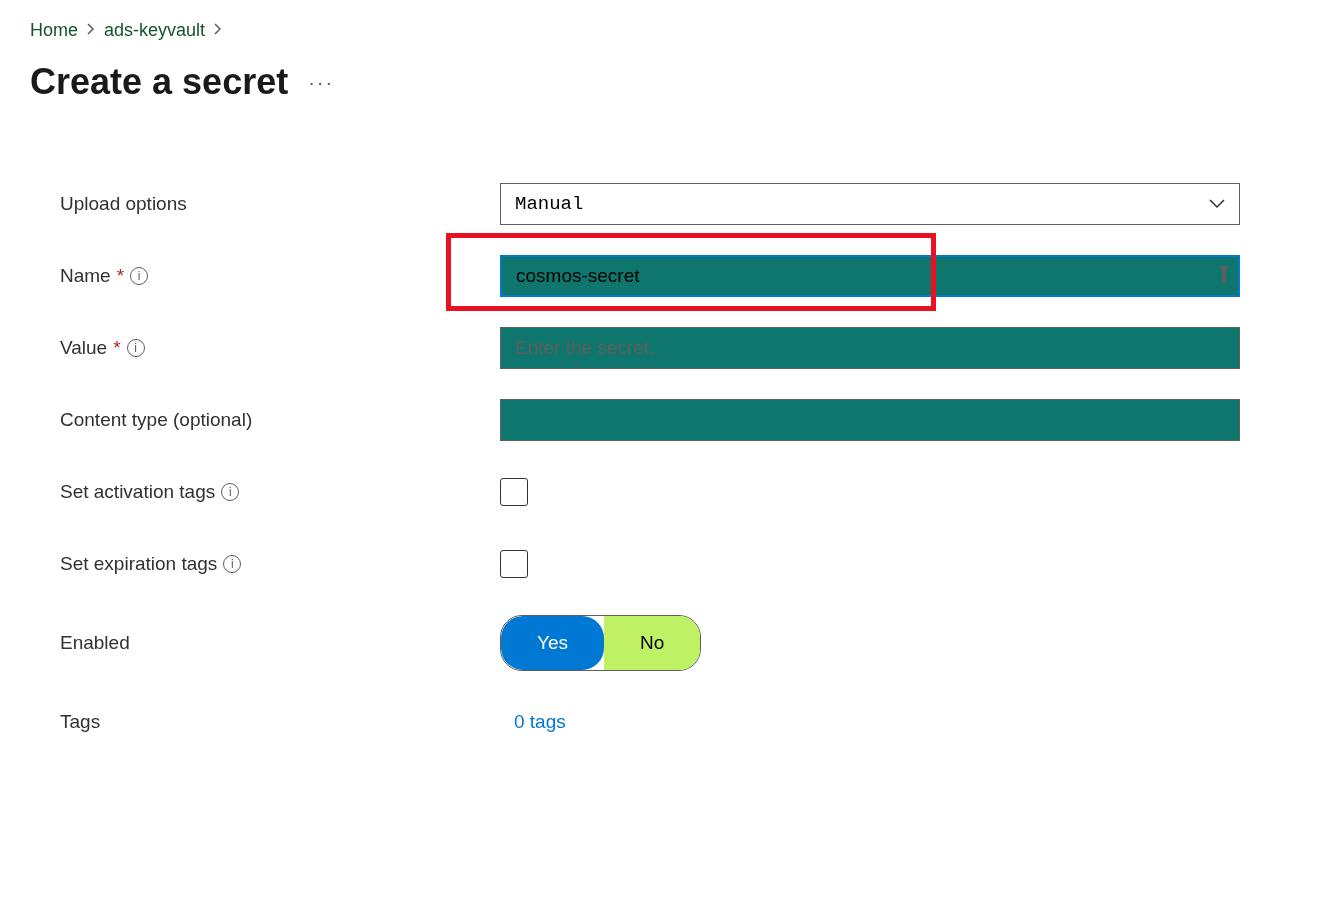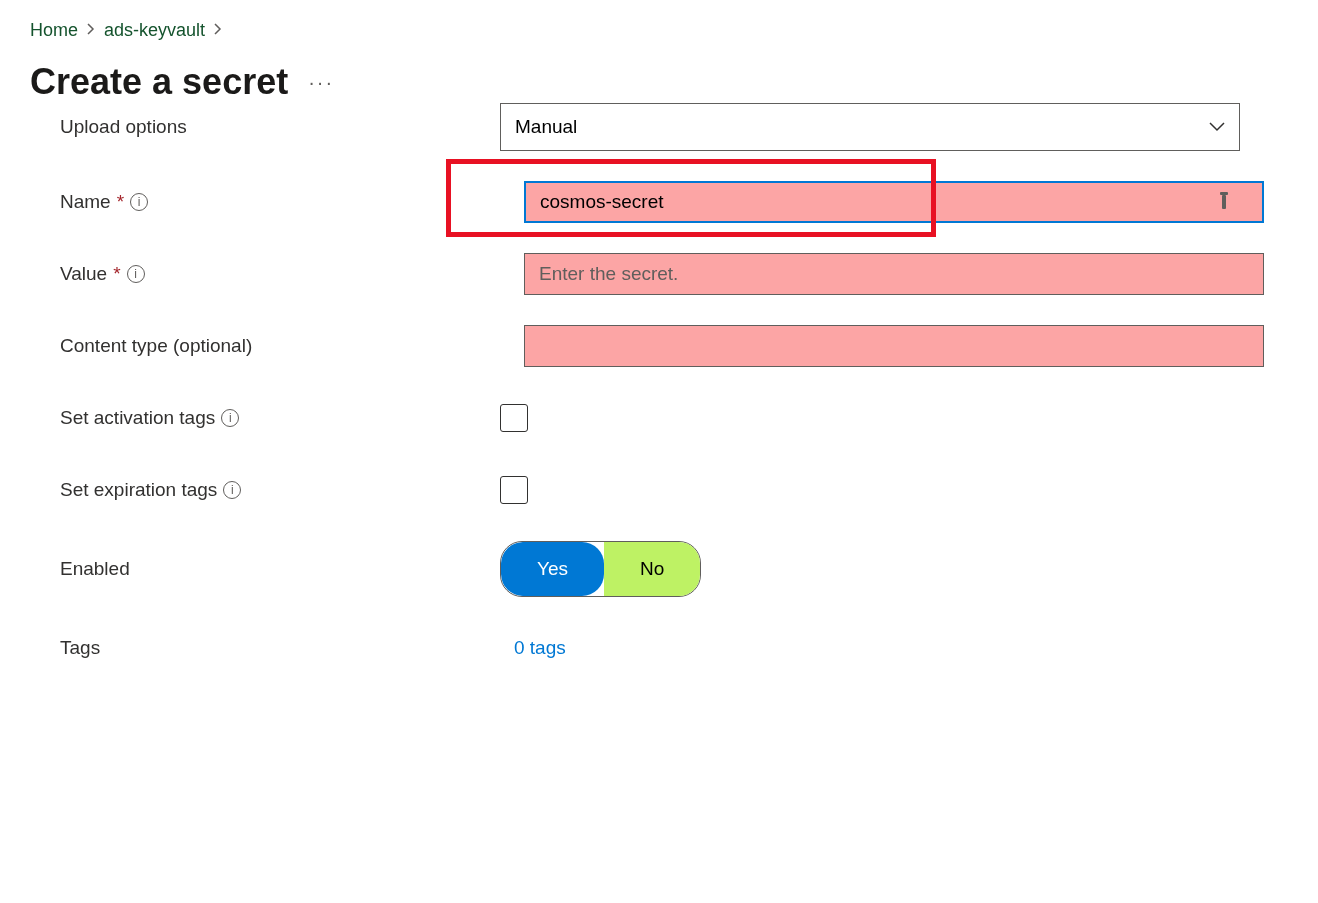--- a/index.html
+++ b/index.html
@@ -26,20 +26,21 @@
       cursor: pointer;
     }
     .breadcrumb-separator {
       color: #605e5c;
       font-size: 16px;
     }
     .page-title-row {
       display: flex;
       align-items: center;
       gap: 20px;
+      margin-bottom: 80px;
     }
     .page-title {
       font-size: 36px;
       font-weight: 600;
       color: #1b1a19;
     }
     .more-icon {
       font-size: 20px;
       color: #605e5c;
       cursor: pointer;
@@ -83,45 +84,44 @@
     }
     .form-control {
       flex: 1;
     }
     .select-wrapper {
       position: relative;
       width: 100%;
     }
     .select-input {
       width: 100%;
-      height: 48px;
+      height: 42px;
       border: 1px solid #605e5c;
       padding: 0 40px 0 14px;
       font-size: 19px;
-      font-family: Liberation Sans, sans-serif;
+      font-family: Liberation Mono, monospace;
       background: #ffffff;
       cursor: pointer;
       appearance: none;
     }
     .chevron-down {
       position: absolute;
       right: 14px;
       top: 50%;
       transform: translateY(-50%);
       pointer-events: none;
     }
     .text-input {
       width: 100%;
       height: 42px;
       border: 1px solid #605e5c;
       padding: 0 36px 0 14px;
       font-size: 19px;
       font-family: inherit;
-      background: #fca5a5;
-      margin-left: 24px;
+      background: #0f766e;
     }
     .text-input.focused {
       border: 2px solid #0078d4;
     }
     .text-input::placeholder {
       color: #605e5c;
     }
     .name-highlight-wrapper {
       position: relative;
       flex: 1;

